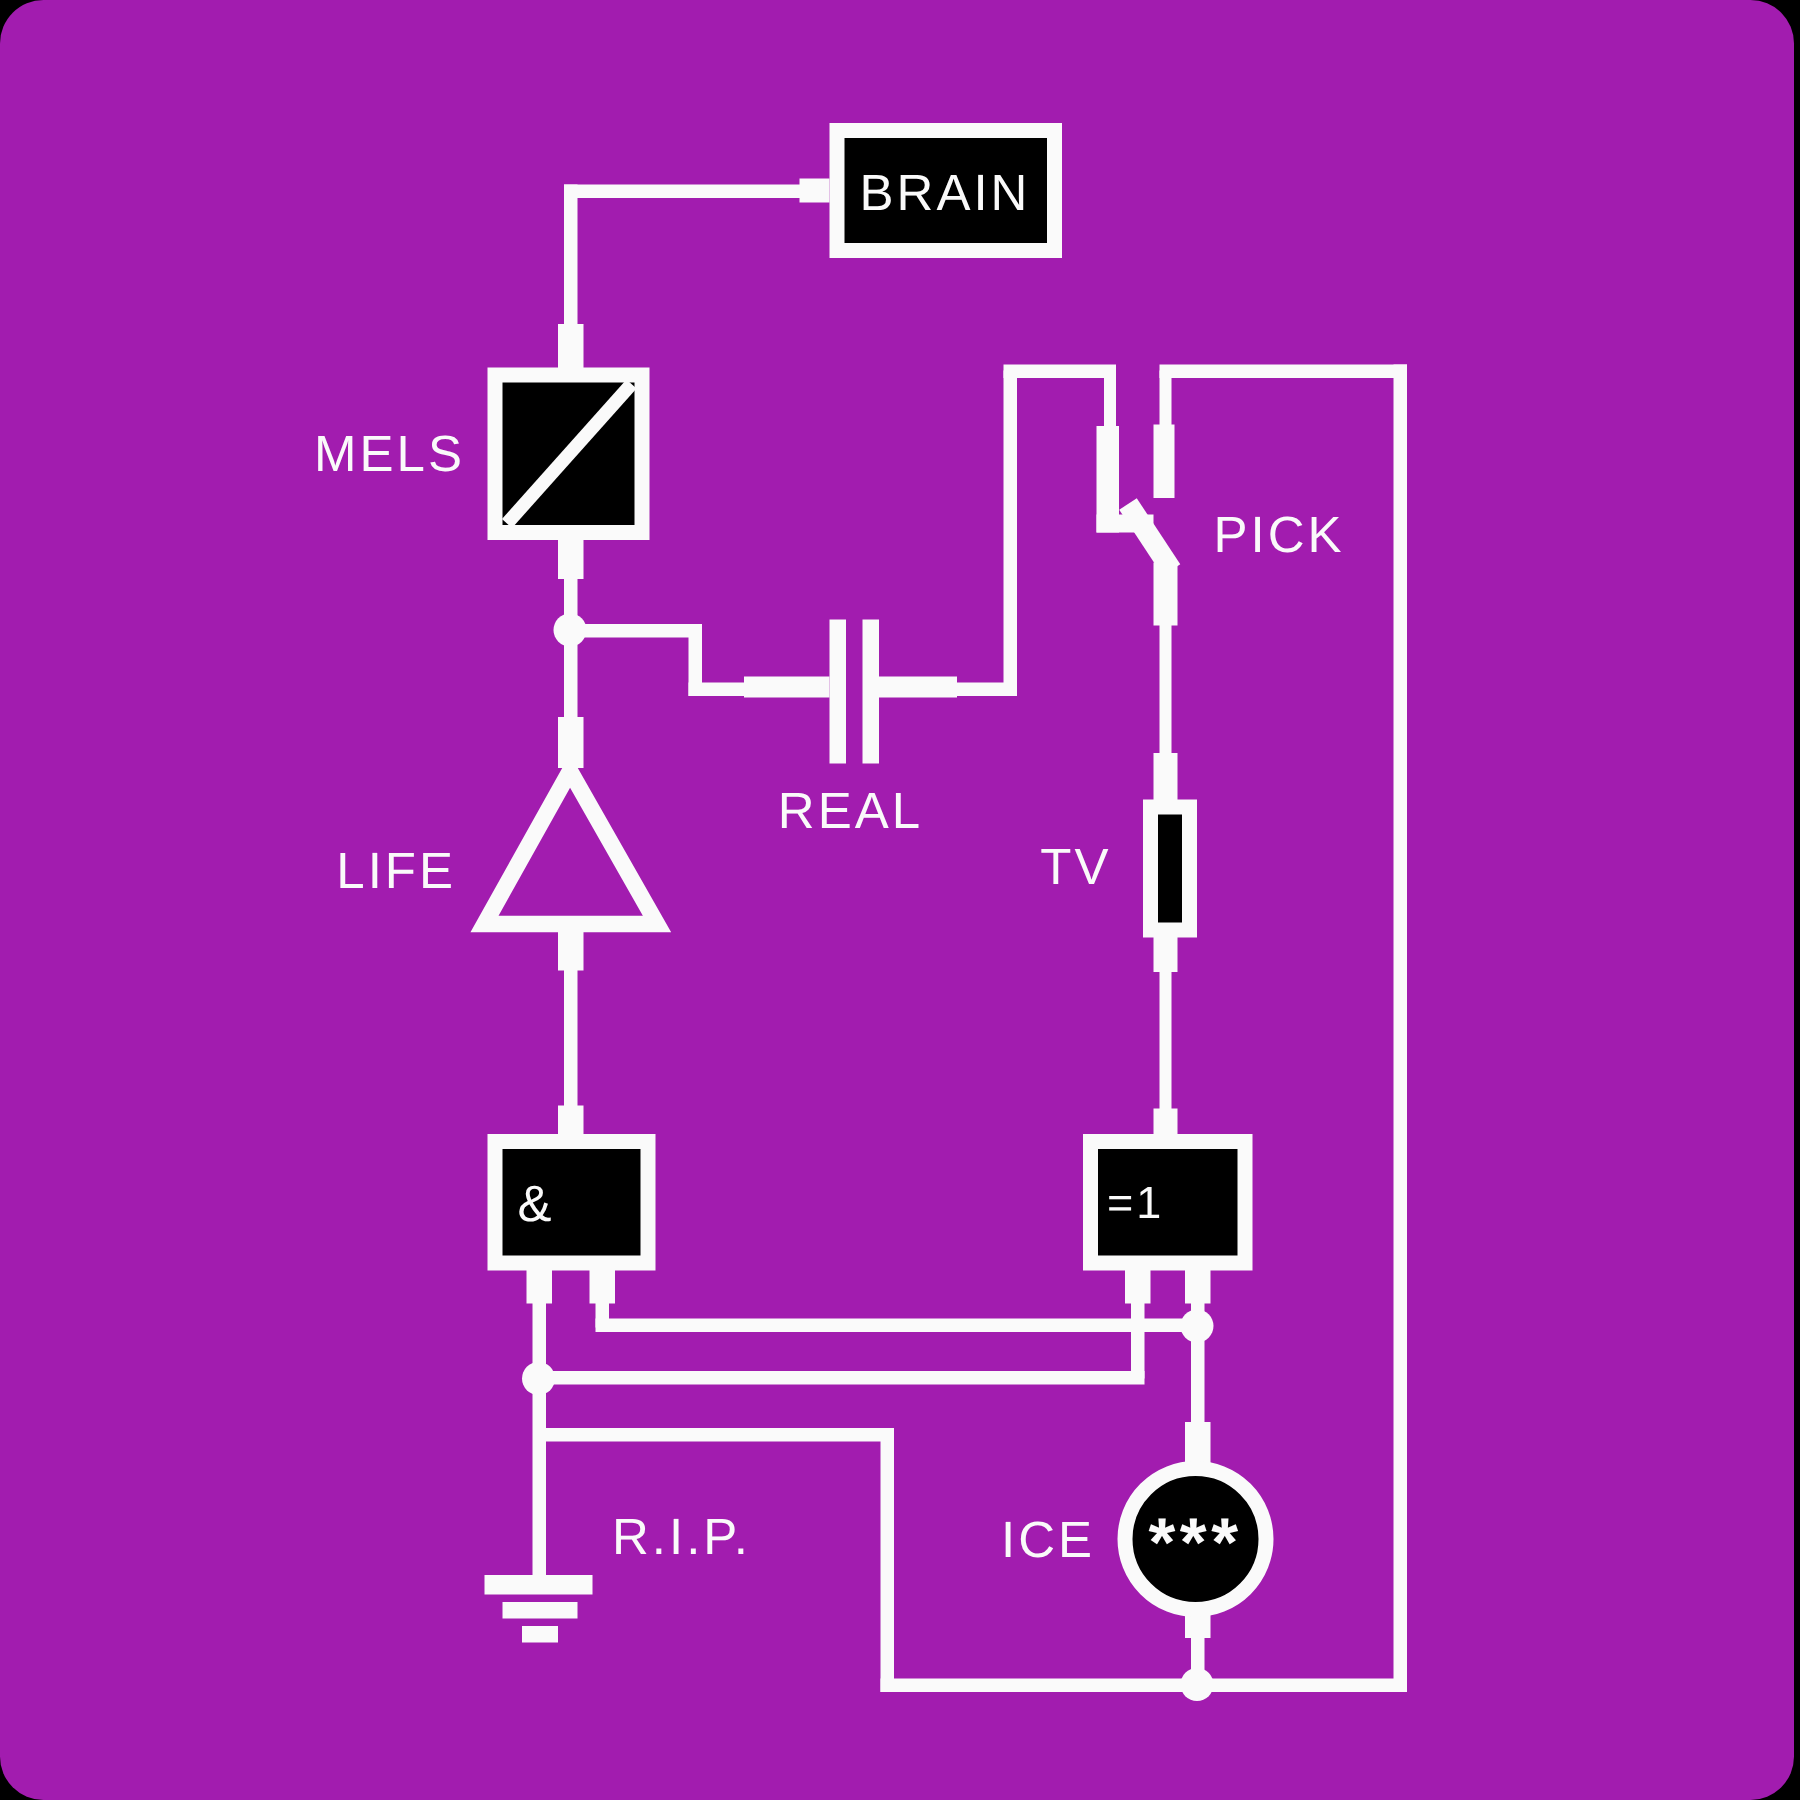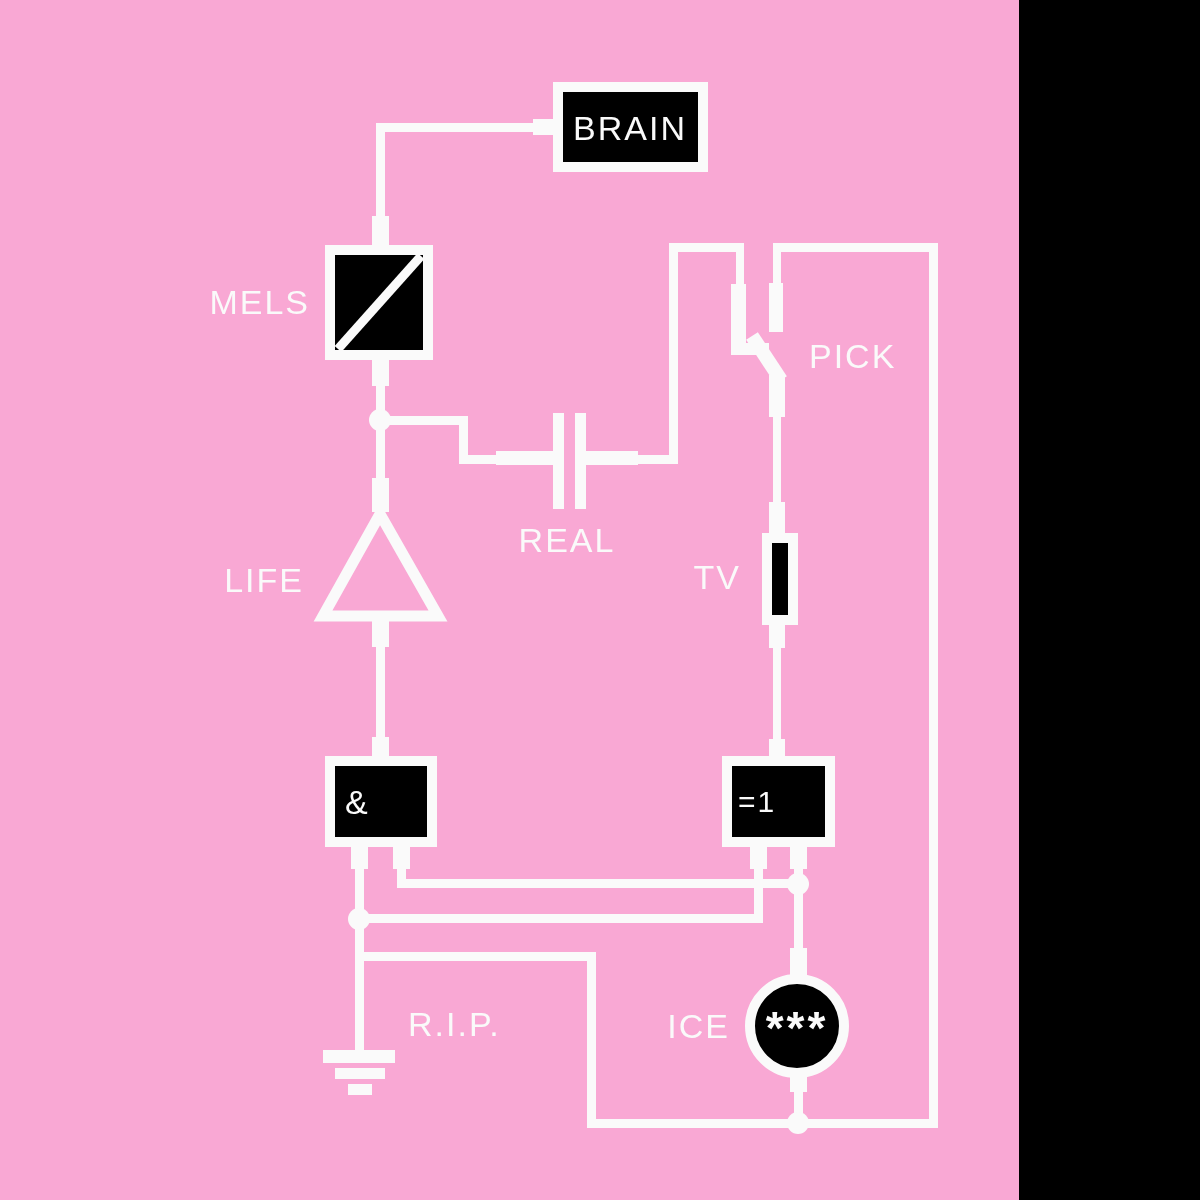--- a/index.html
+++ b/index.html
@@ -1,16 +1,16 @@
 <!DOCTYPE html>
 <html><head>
 <meta charset="utf-8">
 <style>
   html,body{margin:0;padding:0;background:#000;}
-  .stage{position:relative;width:1019px;height:1200px;background:#f9a8d4;overflow:hidden;}
+  .stage{position:relative;width:1196px;height:1200px;background:#a21caf;overflow:hidden;border-radius:29px;}
   svg{position:absolute;left:0;top:0;}
   .w{fill:#fafafa;}
   .box{fill:#000;stroke:#fafafa;stroke-width:10;}
   .stroke{stroke:#fafafa;fill:none;}
   text{fill:#fafafa;font-family:"Liberation Sans","DejaVu Sans",sans-serif;letter-spacing:2px;}
   .lbl{font-size:34px;}
   .lbl-sm{font-size:30px;}
   .stars{font-size:46px;font-weight:bold;letter-spacing:3px;}
 </style>
 </head>

